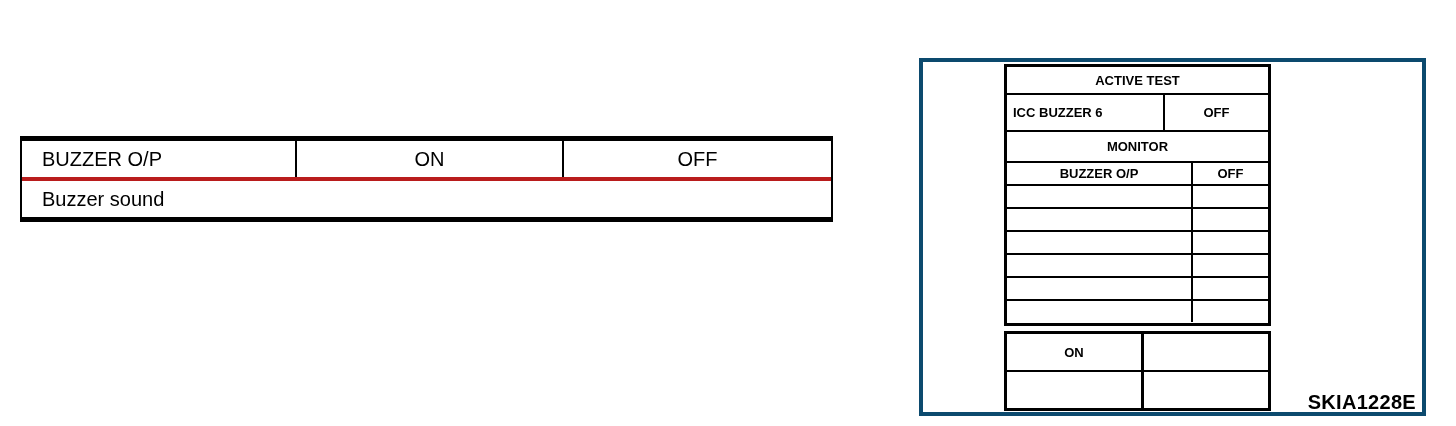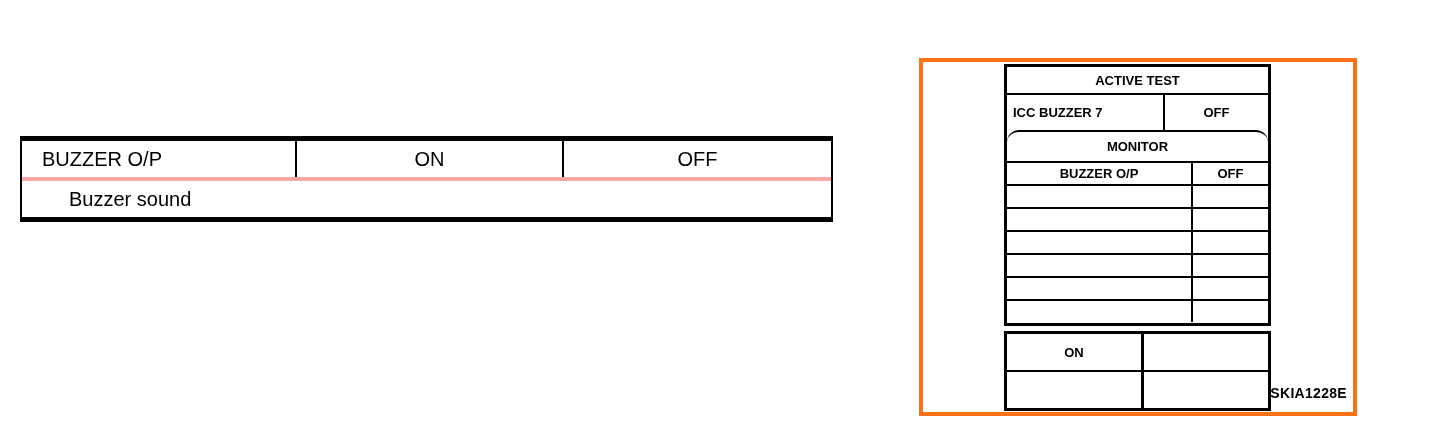--- a/index.html
+++ b/index.html
@@ -30,22 +30,21 @@
     border-right: 2px solid #000;
     display: flex;
     flex-direction: column;
   }
   #left-table .lt-row {
     display: flex;
     flex: 1 1 0;
     min-height: 0;
   }
   #left-table .lt-row.lt-row-second {
-    border-top: 4px solid #fca5a5;
-    padding-left: 27px;
+    border-top: 4px solid #b91c1c;
   }
   #left-table .lt-cell {
     display: flex;
     align-items: center;
     box-sizing: border-box;
     font-size: 20px;
     line-height: 1;
     white-space: nowrap;
     overflow: hidden;
   }
@@ -63,24 +62,24 @@
     flex: 1 1 auto;
     border-left: 2px solid #000;
     justify-content: center;
   }
 
   
   #figure-frame {
     position: absolute;
     left: 919px;
     top: 58px;
-    width: 438px;
+    width: 507px;
     height: 358px;
     box-sizing: border-box;
-    border: 4px solid #f97316;
+    border: 4px solid #0c4a6e;
     background: #ffffff;
   }
 
   #scan-tool-screen {
     position: absolute;
     left: 81px;
     top: 2px;
     width: 267px;
     height: 347px;
     box-sizing: border-box;
@@ -137,21 +136,20 @@
     padding-left: 6px;
     justify-content: flex-start;
   }
   #st-row-item .item-value {
     flex: 1 1 auto;
     justify-content: center;
   }
 
   #st-row-monitor {
     height: 31px;
-    border-radius: 12px;
   }
   #st-row-monitor .st-cell {
     width: 100%;
     justify-content: center;
   }
 
   #st-row-head {
     height: 23px;
   }
   #st-row-head .head-name {
@@ -209,22 +207,22 @@
   }
   #st-buttons .btn-cell.right {
     flex: 1 1 auto;
     border-left: 3px solid #000;
   }
 
   
   #figure-caption {
     position: absolute;
     right: 6px;
-    bottom: 12px;
-    font-size: 14px;
+    bottom: 0;
+    font-size: 20px;
     font-weight: bold;
     letter-spacing: 0.3px;
     line-height: 1;
     white-space: nowrap;
   }
 </style>
 </head>
 <body>
 
 <div id="left-table">
@@ -245,21 +243,21 @@
 
   <div id="scan-tool-screen">
 
     <div id="st-main">
 
       <div class="st-row" id="st-row-active">
         <div class="st-cell">ACTIVE TEST</div>
       </div>
 
       <div class="st-row" id="st-row-item">
-        <div class="st-cell item-name">ICC BUZZER 7</div>
+        <div class="st-cell item-name">ICC BUZZER 6</div>
         <div class="st-cell item-value split">OFF</div>
       </div>
 
       <div class="st-row" id="st-row-monitor">
         <div class="st-cell">MONITOR</div>
       </div>
 
       <div class="st-row" id="st-row-head">
         <div class="st-cell head-name">BUZZER O/P</div>
         <div class="st-cell head-value split">OFF</div>

